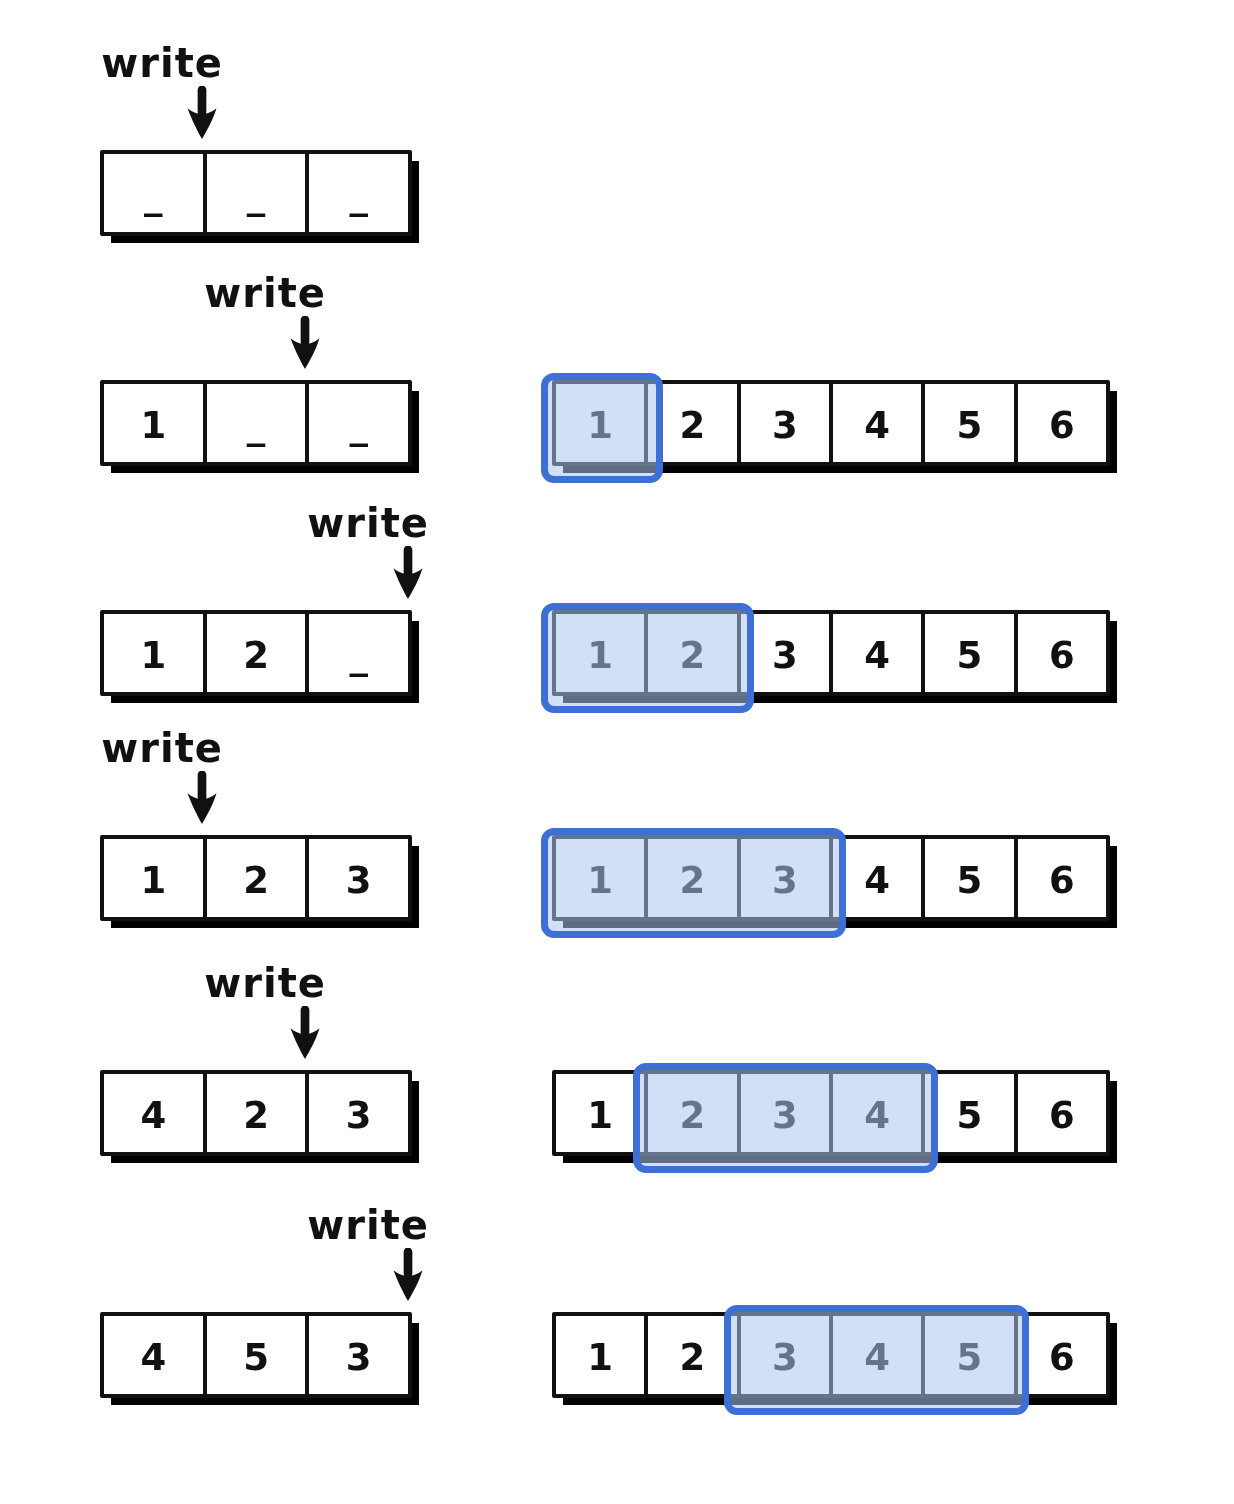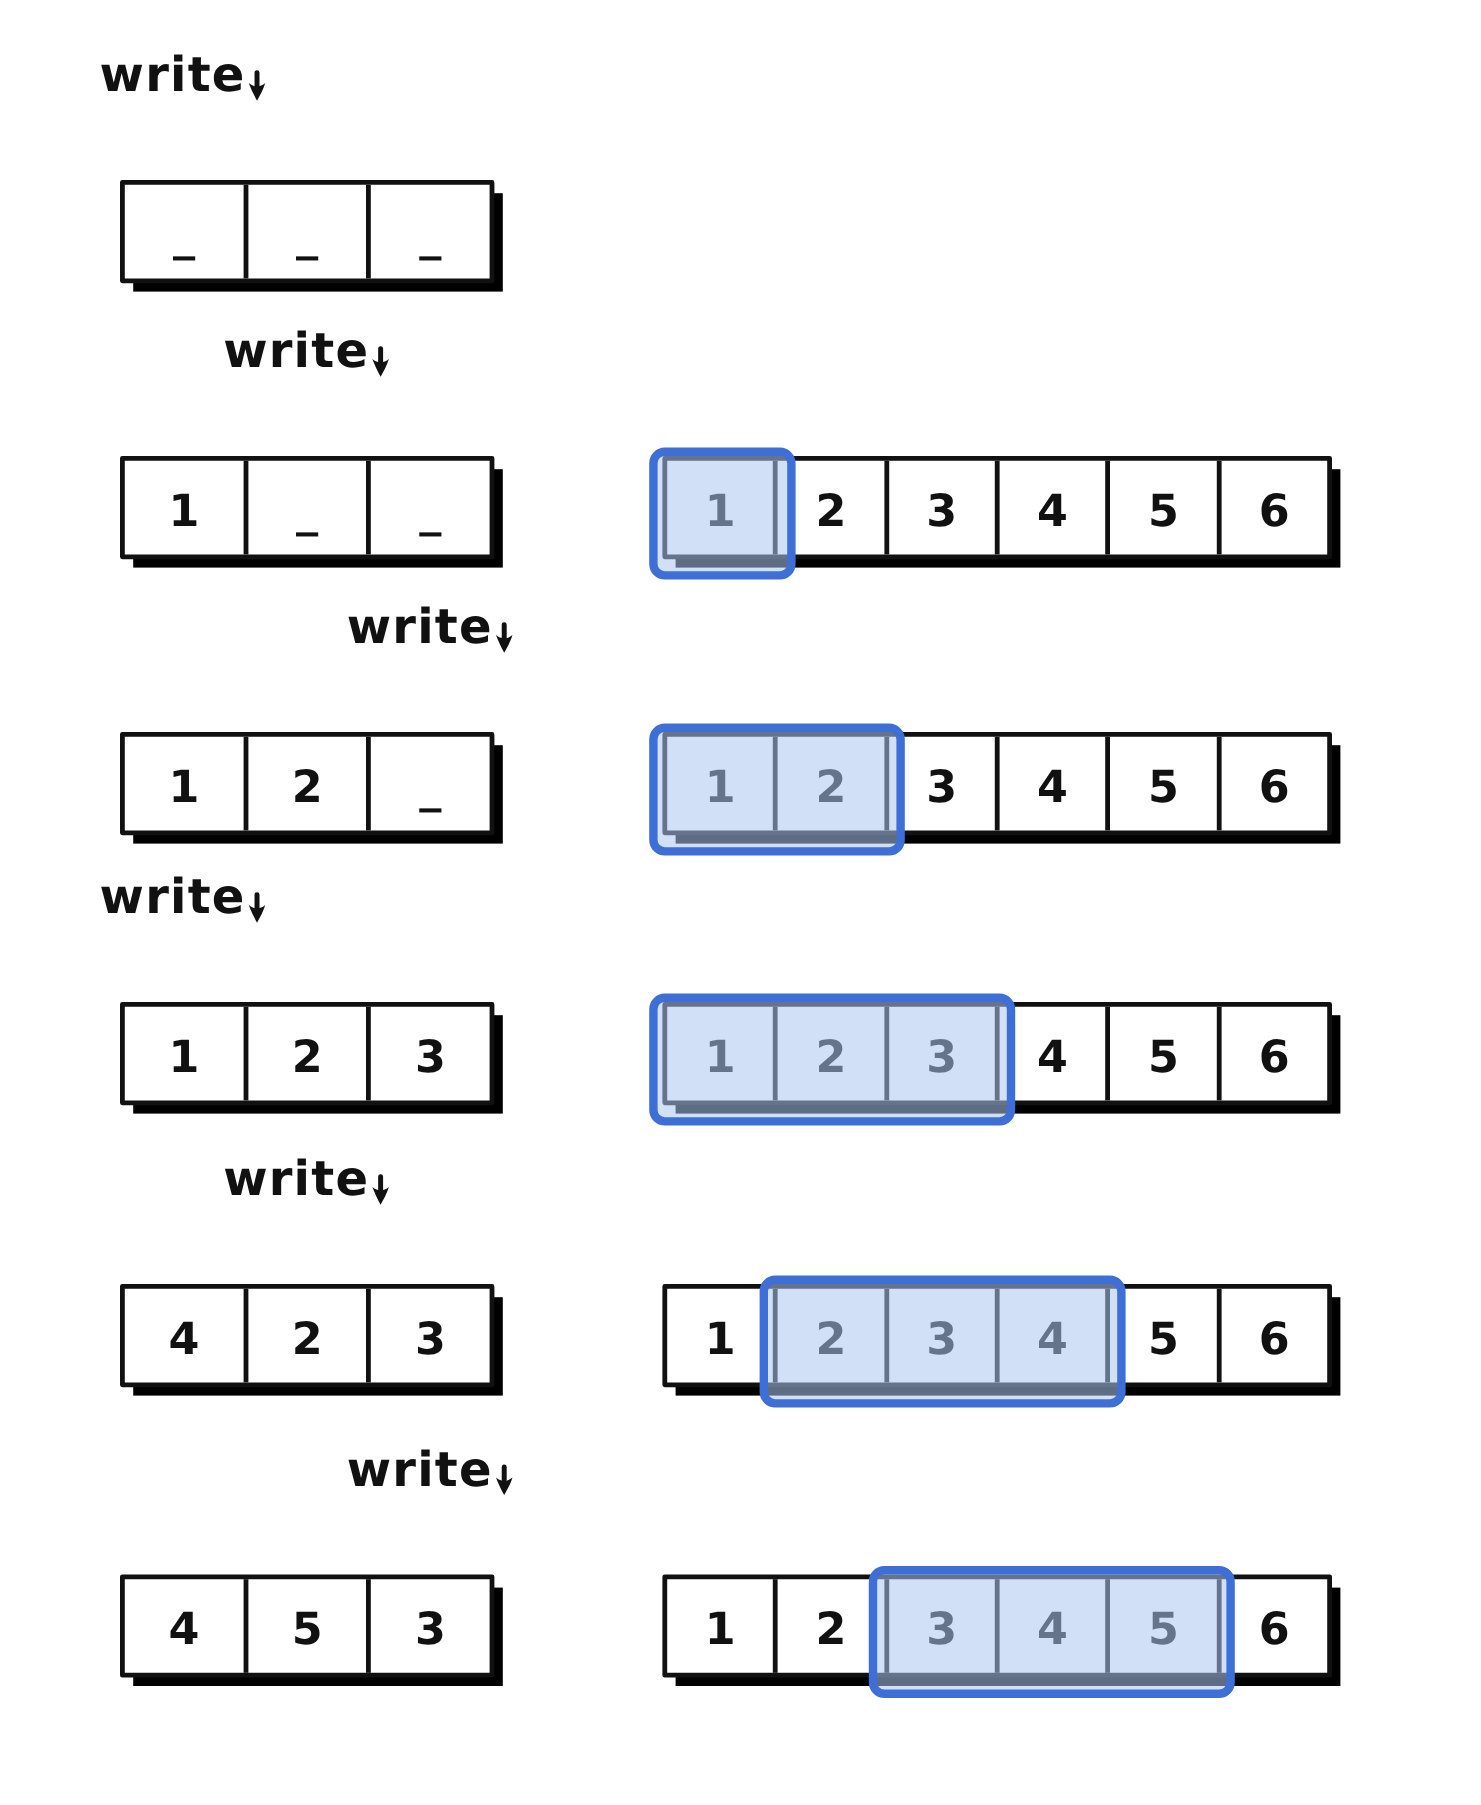--- a/index.html
+++ b/index.html
@@ -16,21 +16,21 @@
     color:var(--ink);
     overflow:hidden;
   }
   .step{position:absolute;left:0;width:100%;height:0;}
 
   
   .pointer{
     position:absolute;
     top:-108px;
     width:140px;height:104px;
-    display:flex;align-items:flex-start;
+    display:flex;flex-direction:column;align-items:flex-end;
   }
   .wlabel{
     font-size:40px;font-weight:600;line-height:1.05;
     letter-spacing:1px;color:var(--ink);
   }
   .arrow-svg{width:42px;height:56px;margin-top:2px;}
 
   
   .boxrow{
     position:absolute;top:0;height:86px;

